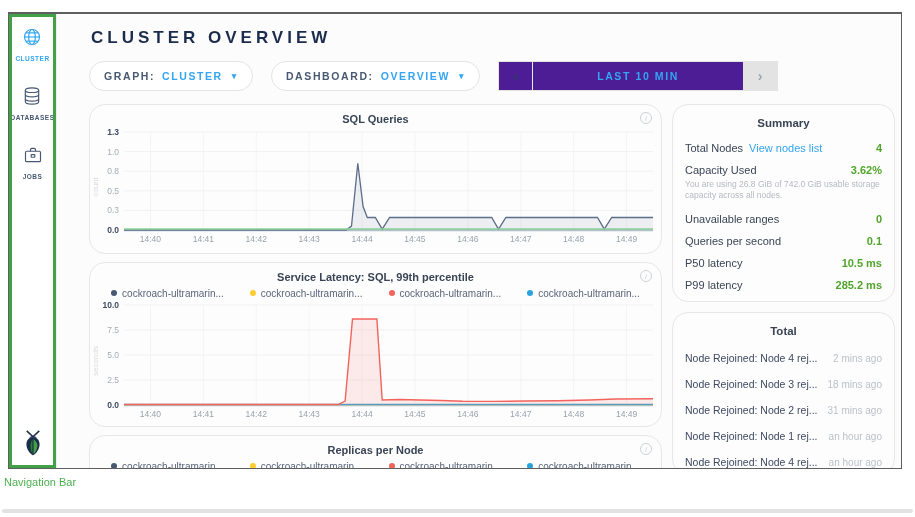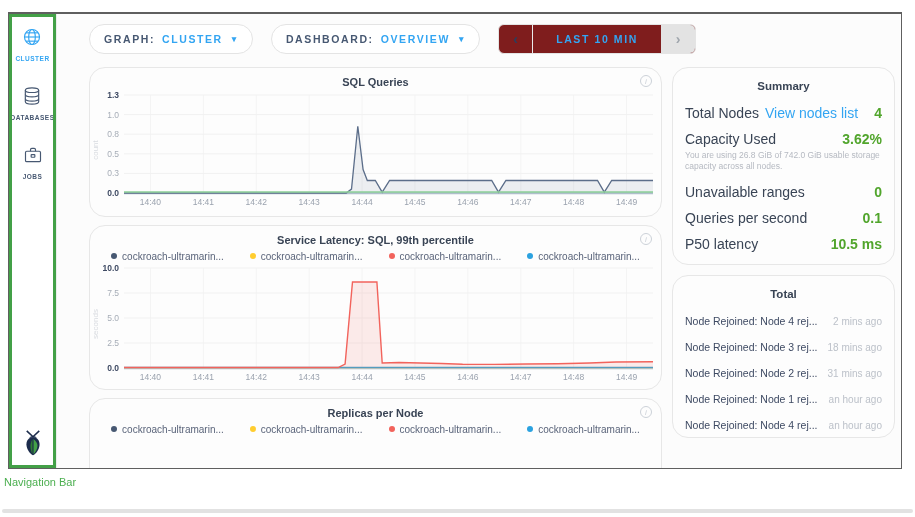--- a/index.html
+++ b/index.html
@@ -21,21 +21,21 @@
   .main { flex:1; padding:10px 6px 0 32px; overflow:hidden; }
   .page-title { font-size:17px; font-weight:bold; letter-spacing:4px; color:#1c2c4c; margin:4px 0 13px 2px; }
 
   .controls { display:flex; gap:18px; margin-bottom:13px; }
   .dropdown { height:30px; display:flex; align-items:center; padding:0 14px; border:1px solid #e4e4e4;
     border-radius:15px; background:#fff; font-size:10.5px; font-weight:bold; letter-spacing:1.6px; color:#475872; cursor:pointer; }
   .dropdown .value { color:#33a5f2; margin-left:7px; }
   .caret { color:#33a5f2; margin-left:9px; font-size:9px; line-height:1; }
   .caret::before { content:"▾"; }
 
-  .timesel { display:flex; height:30px; border:1px solid #e4e4e4; border-radius:6px; overflow:hidden; background:#7f1d1d; }
+  .timesel { display:flex; height:30px; border:1px solid #e4e4e4; border-radius:1px; overflow:hidden; background:#4c1d95;gap:41px; }
   .ts-prev { width:34px; display:flex; align-items:center; justify-content:center; color:#2c3e5d;
     font-size:14px; font-weight:bold; border-right:1px solid #eaeaea; cursor:pointer; }
   .ts-prev::before { content:"‹"; }
   .ts-label { width:128px; display:flex; align-items:center; justify-content:center;
     color:#33a5f2; font-size:10.5px; font-weight:bold; letter-spacing:1.6px; }
   .ts-next { width:34px; background:#e3e3e3; display:flex; align-items:center; justify-content:center;
     color:#a0a6ad; font-size:14px; font-weight:bold; }
   .ts-next::before { content:"›"; }
 
   .content { display:flex; gap:10px; }
@@ -50,21 +50,21 @@
   .info-icon::before { content:"i"; }
   .legend { display:flex; justify-content:center; gap:26px; margin-top:3px; height:12px; }
   .legend-item { display:flex; align-items:center; font-size:10px; color:#5a647a; cursor:pointer; }
   .legend-dot { width:6px; height:6px; border-radius:50%; margin-right:5px; }
   .chart-plot { width:100%; }
   #plot-sql { height:122px; }
   #plot-latency { height:124px; }
 
   
   .panel-title { text-align:center; font-size:11.5px; font-weight:bold; color:#394455; padding:12px 0 8px; }
-  .sum-row { display:flex; justify-content:space-between; align-items:baseline; padding:5px 12px; font-size:14px; color:#394455; }
+  .sum-row { display:flex; justify-content:space-between; align-items:baseline; padding:5px 12px; font-size:11px; color:#394455; }
   .sum-label { display:flex; gap:6px; align-items:baseline; }
   .sum-link { color:#33a5f2; cursor:pointer; }
   .sum-value { color:#51a52c; font-weight:bold; }
   .sum-desc { font-size:8.5px; line-height:1.35; color:#b5b9c1; padding:0 12px 6px; margin-top:-2px; }
   .evt-row { display:flex; justify-content:space-between; align-items:baseline; padding:7px 12px; font-size:10.5px; }
   .evt-text { color:#3e4a63; cursor:pointer; }
   .evt-time { color:#bcc1c9; font-size:10px; }
 
   
   .nav-label { position:absolute; left:4px; top:476px; color:#4caf50; font-size:11px; }
@@ -119,20 +119,21 @@
         <path d="M12 8 L5.5 2 M12 8 L18.5 2" stroke="#1c2c4c" stroke-width="1.6" fill="none"></path>
         <path d="M8 9 A4.5 3.4 0 0 1 16 9 Z" fill="#1c2c4c"></path>
         <path d="M12 8.5 C7.4 8.5 5.2 12.2 5.2 16 C5.2 21 9.2 26 12 27.3 C14.8 26 18.8 21 18.8 16 C18.8 12.2 16.6 8.5 12 8.5 Z" fill="#1c2c4c"></path>
         <path d="M12.6 10.5 C12.6 10.5 16.6 13.2 16.6 17 C16.6 21 14.1 24.6 12.6 25.8 C12.6 22.2 12.6 14 12.6 10.5 Z" fill="#43a047"></path>
         <path d="M11.4 10.5 C11.4 10.5 9.4 14 9.4 17.5 C9.4 21 10.4 24 11.4 25.8 C11.4 22.2 11.4 14 11.4 10.5 Z" fill="#2e7d32"></path>
       </svg>
     </div>
   </div>
 
   <div class="main">
+    <div class="page-title">CLUSTER OVERVIEW</div>
 
     <div class="controls">
       <div class="dropdown">
         <span>GRAPH:</span>
         <span class="value">CLUSTER</span>
         <span class="caret"></span>
       </div>
       <div class="dropdown">
         <span>DASHBOARD:</span>
         <span class="value">OVERVIEW</span>

